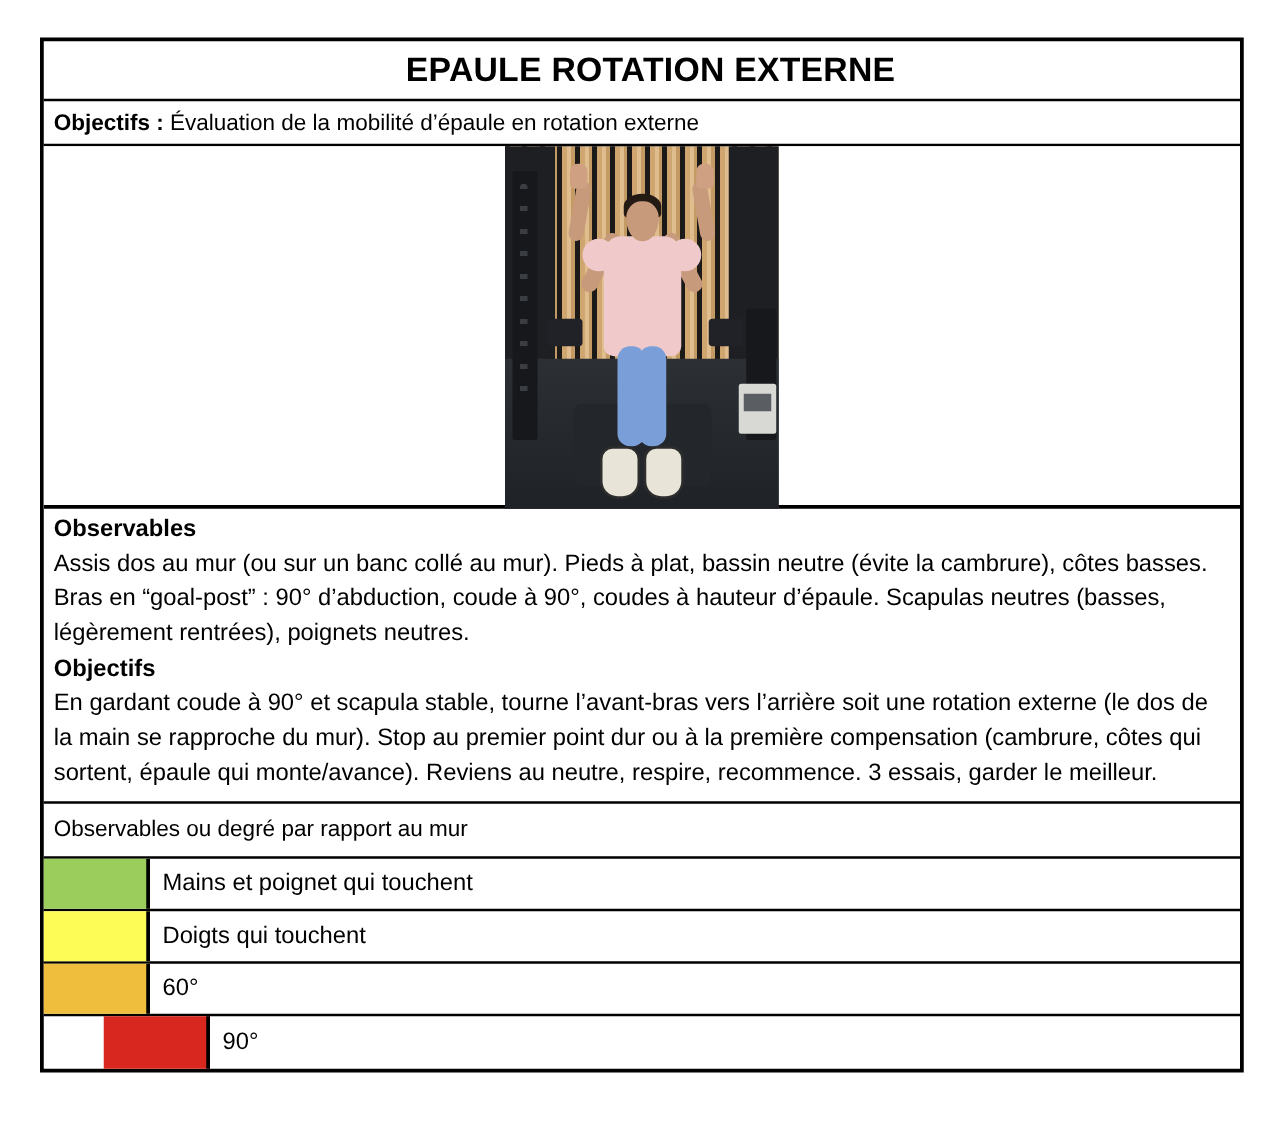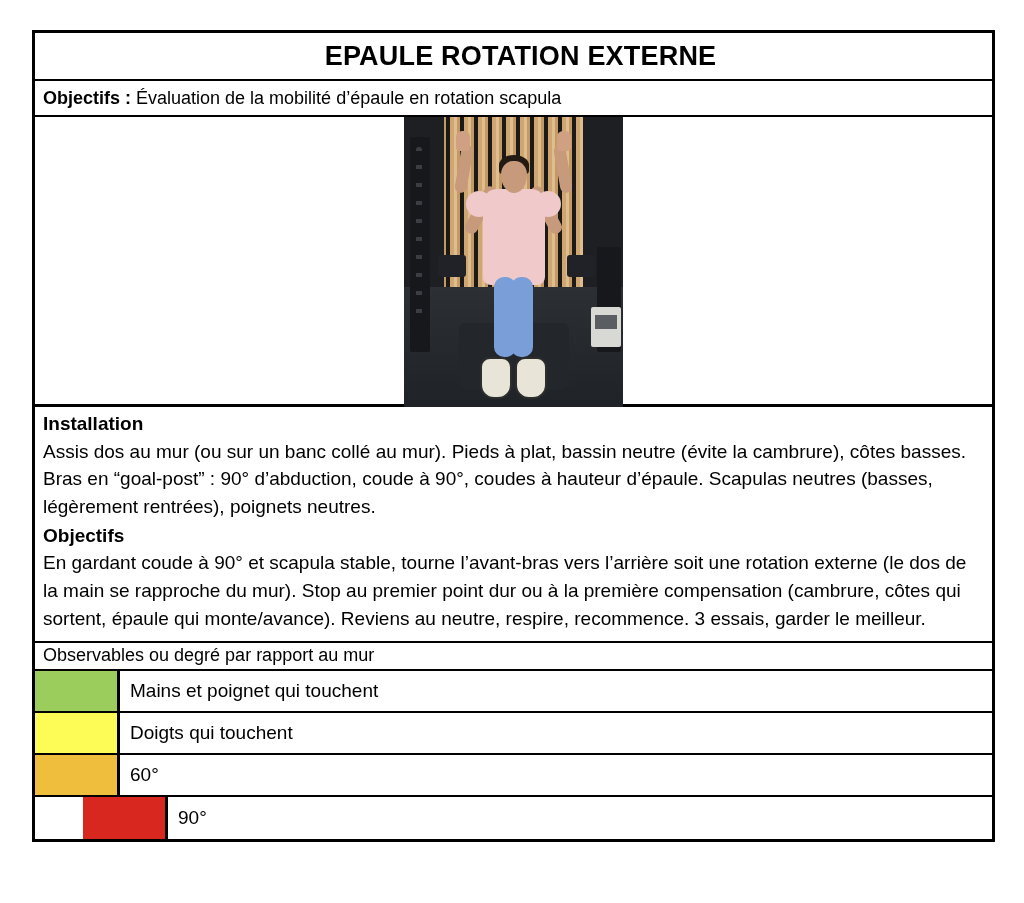--- a/index.html
+++ b/index.html
@@ -265,21 +265,21 @@
   .section-body {
     font-size: 19px;
     font-weight: 400;
     line-height: 1.46;
     margin: 0 0 2px 0;
   }
 
   
   .observables-row {
     border-bottom: 2px solid #000;
-    height: 28px;
+    height: 44px;
     display: flex;
     align-items: center;
     padding-left: 8px;
     box-sizing: border-box;
   }
   .observables-text {
     font-size: 18px;
     font-weight: 400;
   }
 
@@ -311,21 +311,21 @@
 <body>
 
 <div class="sheet">
 
   <div class="title-row">
     <div class="title-text">EPAULE ROTATION EXTERNE</div>
   </div>
 
   <div class="objectifs-row">
     <span class="objectifs-label">Objectifs :</span>
-    <span class="objectifs-value">Évaluation de la mobilité d’épaule en rotation scapula</span>
+    <span class="objectifs-value">Évaluation de la mobilité d’épaule en rotation externe</span>
   </div>
 
   <div class="photo-row">
     <div class="photo-frame">
       <div class="wall"></div>
       <div class="wall-left-pad"></div>
       <div class="wall-right-pad"></div>
       <div class="floor"></div>
       <div class="mat"></div>
       <div class="rack-left"></div>
@@ -347,21 +347,21 @@
         <div class="head"></div>
         <div class="leg-l"></div>
         <div class="leg-r"></div>
         <div class="shoe-l"></div>
         <div class="shoe-r"></div>
       </div>
     </div>
   </div>
 
   <div class="text-block">
-    <p class="section-heading">Installation</p>
+    <p class="section-heading">Observables</p>
     <p class="section-body">Assis dos au mur (ou sur un banc collé au mur). Pieds à plat, bassin neutre (évite la cambrure), côtes basses. Bras en “goal-post” : 90° d’abduction, coude à 90°, coudes à hauteur d’épaule. Scapulas neutres (basses, légèrement rentrées), poignets neutres.</p>
     <p class="section-heading">Objectifs</p>
     <p class="section-body">En gardant coude à 90° et scapula stable, tourne l’avant-bras vers l’arrière soit une rotation externe (le dos de la main se rapproche du mur). Stop au premier point dur ou à la première compensation (cambrure, côtes qui sortent, épaule qui monte/avance). Reviens au neutre, respire, recommence. 3 essais, garder le meilleur.</p>
   </div>
 
   <div class="observables-row">
     <span class="observables-text">Observables ou degré par rapport au mur</span>
   </div>
 
   <div class="scale-row">

